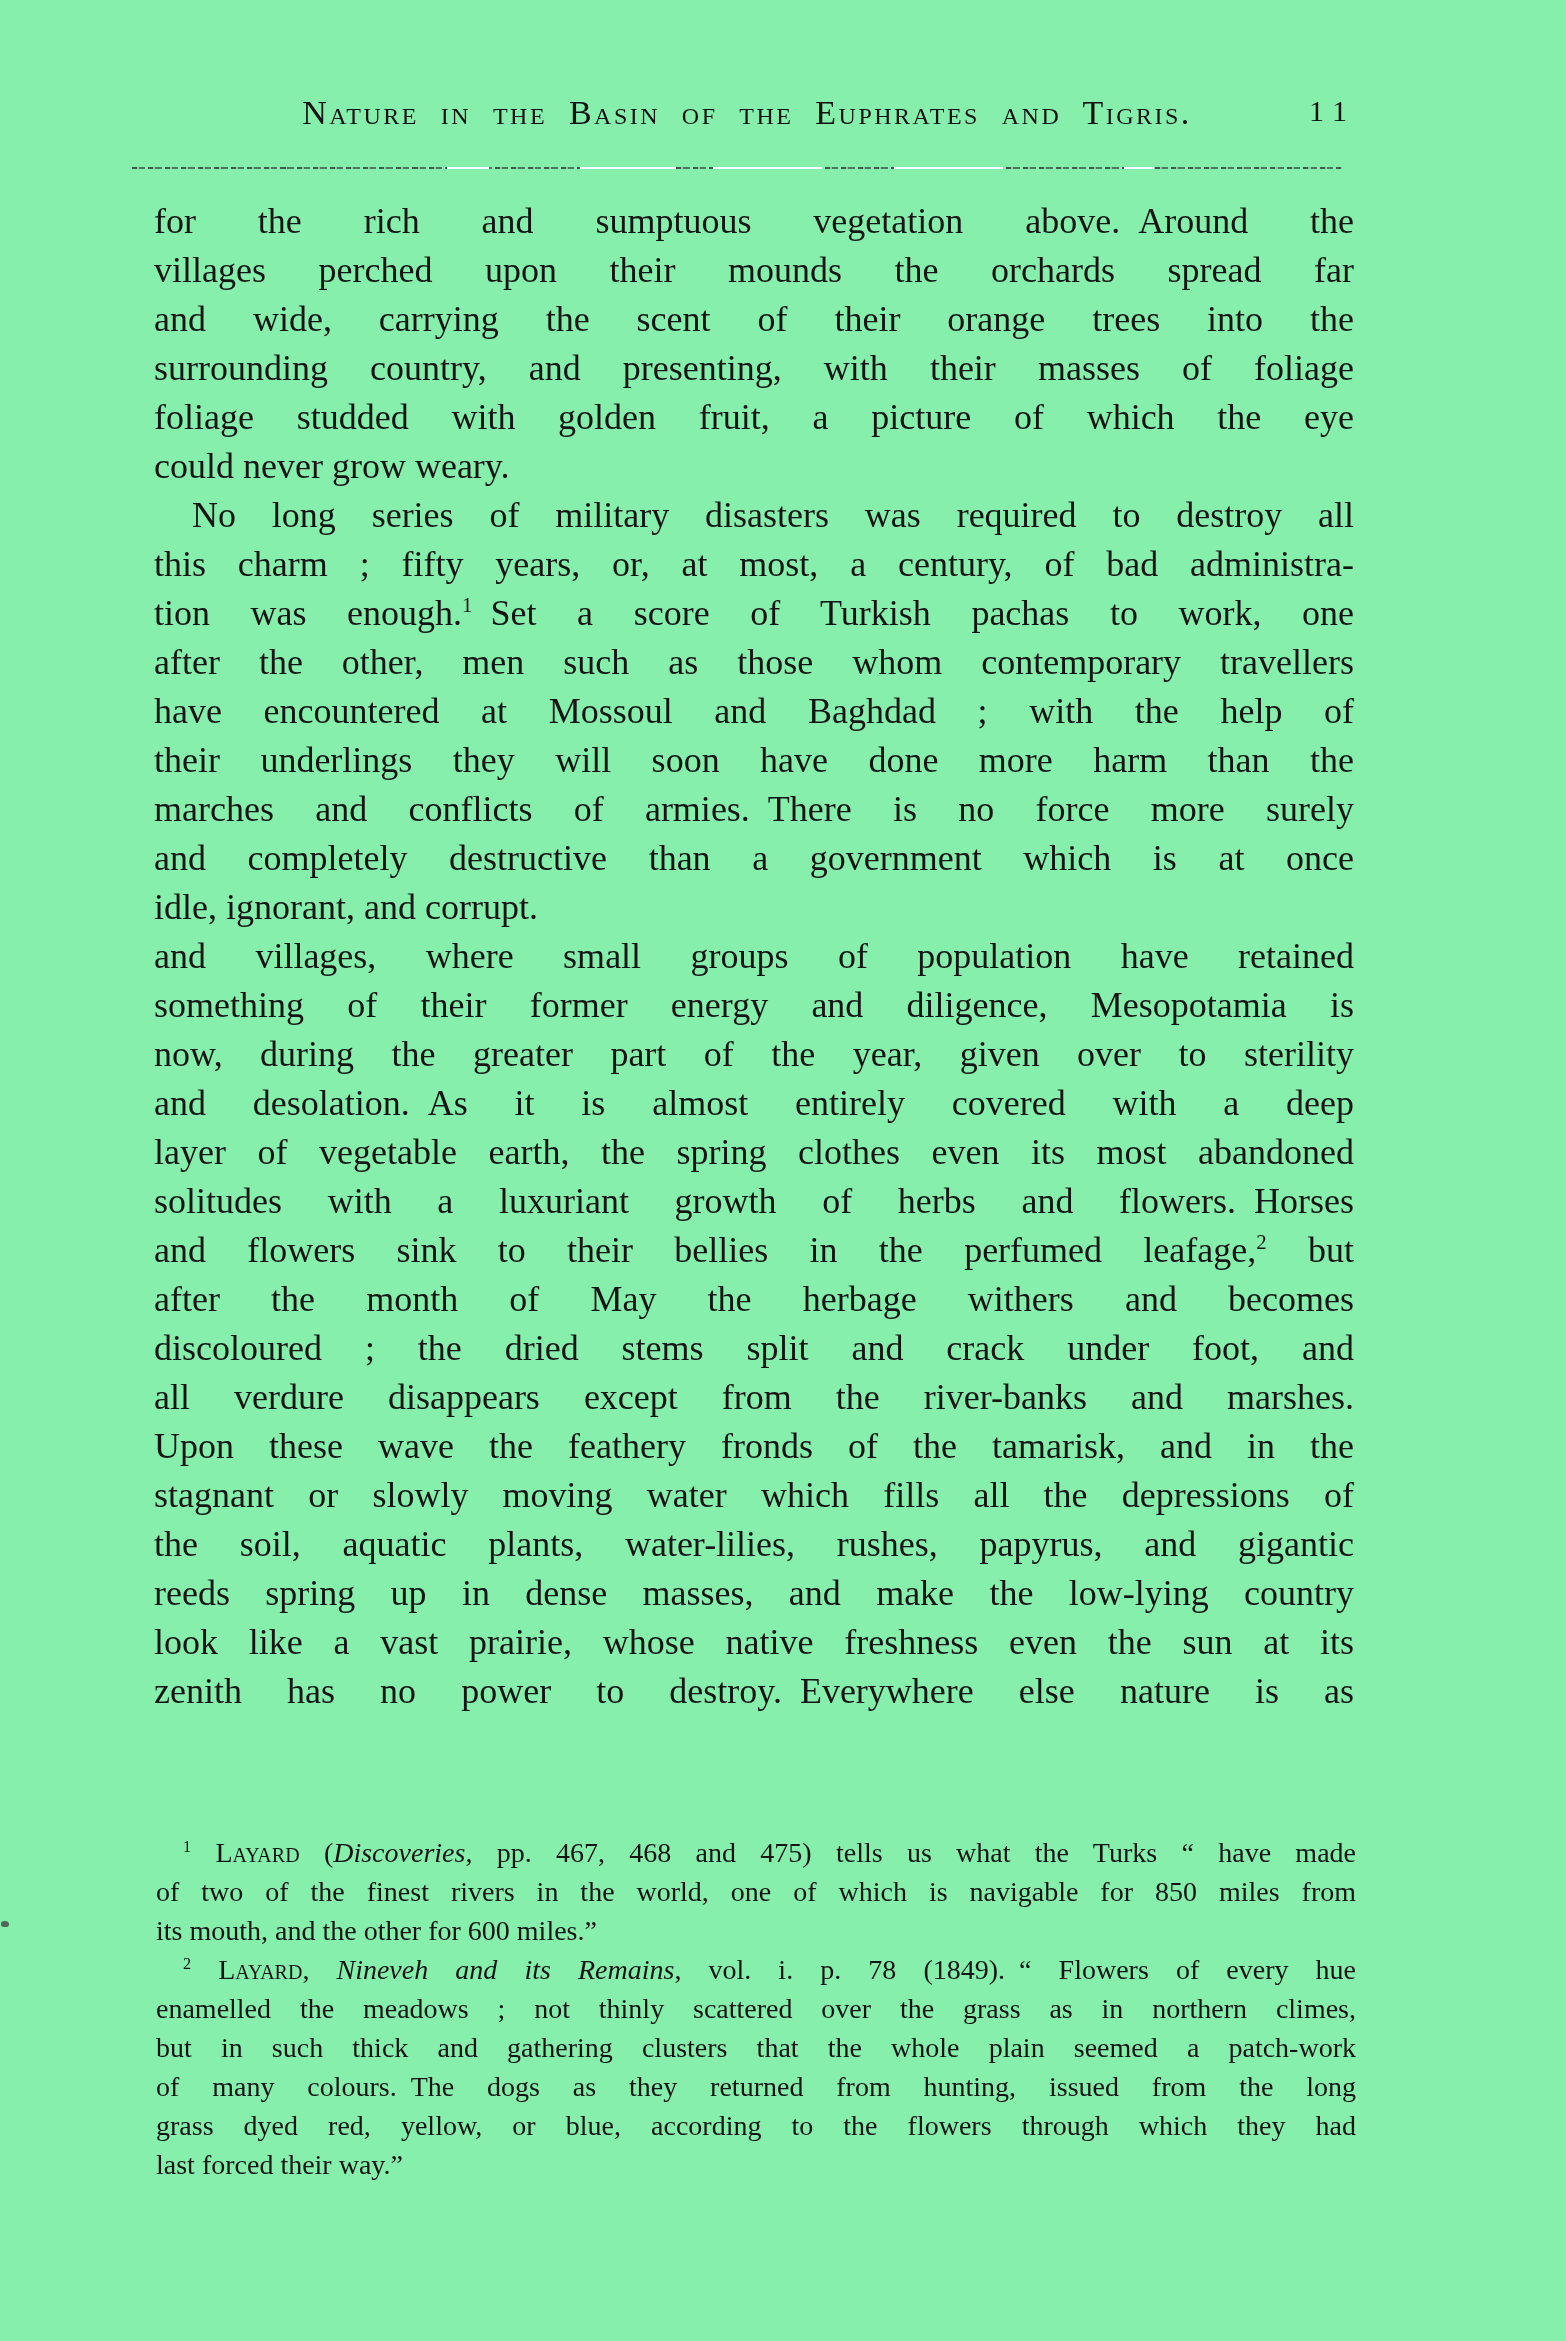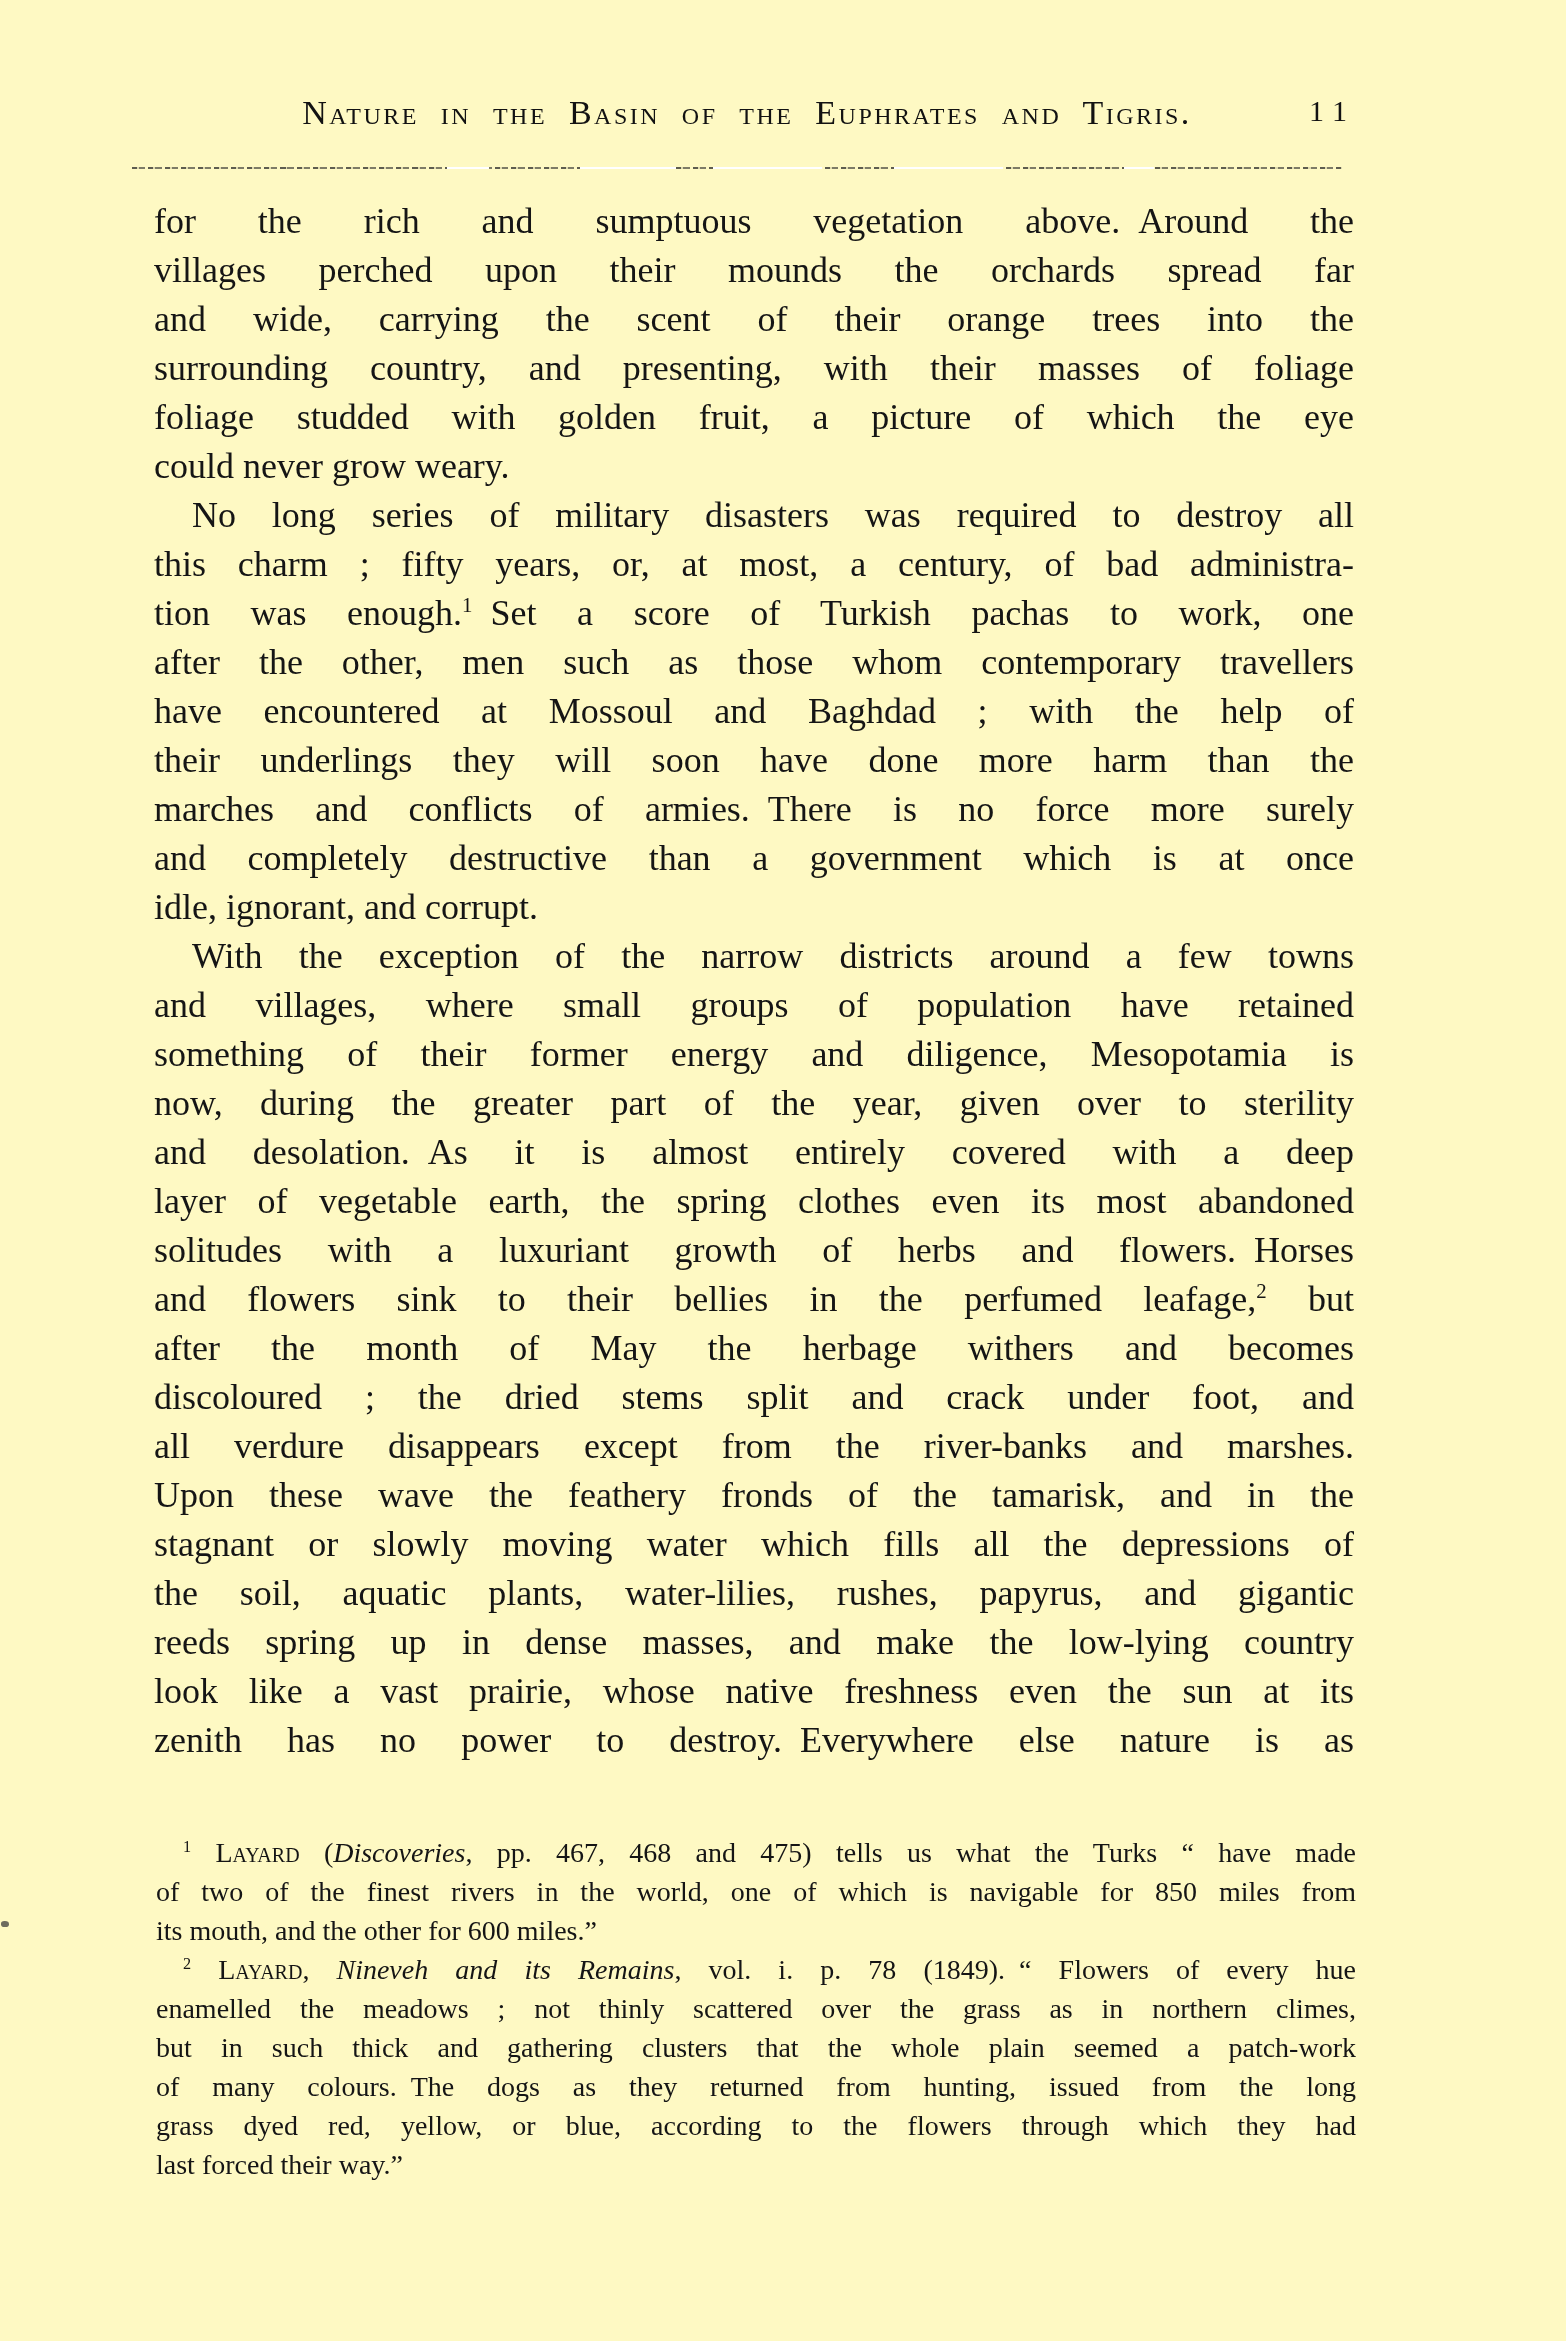--- a/index.html
+++ b/index.html
@@ -1,20 +1,20 @@
 <!DOCTYPE html>
 <html style="font-size:10px"><head>
 <meta charset="utf-8">
 <style>
   html, body { margin: 0; padding: 0; background: #ffffff; }
   .page {
     position: relative;
     width: 1567px;
     height: 2342px;
-    background: #fef9c3;
+    background: #86efac;
     font-family: "Liberation Serif", "DejaVu Serif", serif;
     color: #151515;
     overflow: hidden;
   }
   
   .running-head {
     position: absolute;
     top: 94px;
     left: 147px;
     width: 1200px;
@@ -139,21 +139,20 @@
         <div class="line"><span>this charm ; fifty years, or, at most, a century, of bad administra-</span></div>
         <div class="line"><span>tion was enough.</span><span class="sup">1</span><span> Set a score of Turkish pachas to work, one</span></div>
         <div class="line"><span>after the other, men such as those whom contemporary travellers</span></div>
         <div class="line"><span>have encountered at Mossoul and Baghdad ; with the help of</span></div>
         <div class="line"><span>their underlings they will soon have done more harm than the</span></div>
         <div class="line"><span>marches and conflicts of armies. There is no force more surely</span></div>
         <div class="line"><span>and completely destructive than a government which is at once</span></div>
         <div class="line lastline"><span>idle, ignorant, and corrupt.</span></div>
       </div>
       <div class="para">
-        <div class="line indent"><span>With the exception of the narrow districts around a few towns</span></div>
         <div class="line"><span>and villages, where small groups of population have retained</span></div>
         <div class="line"><span>something of their former energy and diligence, Mesopotamia is</span></div>
         <div class="line"><span>now, during the greater part of the year, given over to sterility</span></div>
         <div class="line"><span>and desolation. As it is almost entirely covered with a deep</span></div>
         <div class="line"><span>layer of vegetable earth, the spring clothes even its most abandoned</span></div>
         <div class="line"><span>solitudes with a luxuriant growth of herbs and flowers. Horses</span></div>
         <div class="line"><span>and flowers sink to their bellies in the perfumed leafage,</span><span class="sup">2</span><span> but</span></div>
         <div class="line"><span>after the month of May the herbage withers and becomes</span></div>
         <div class="line"><span>discoloured ; the dried stems split and crack under foot, and</span></div>
         <div class="line"><span>all verdure disappears except from the river-banks and marshes.</span></div>

